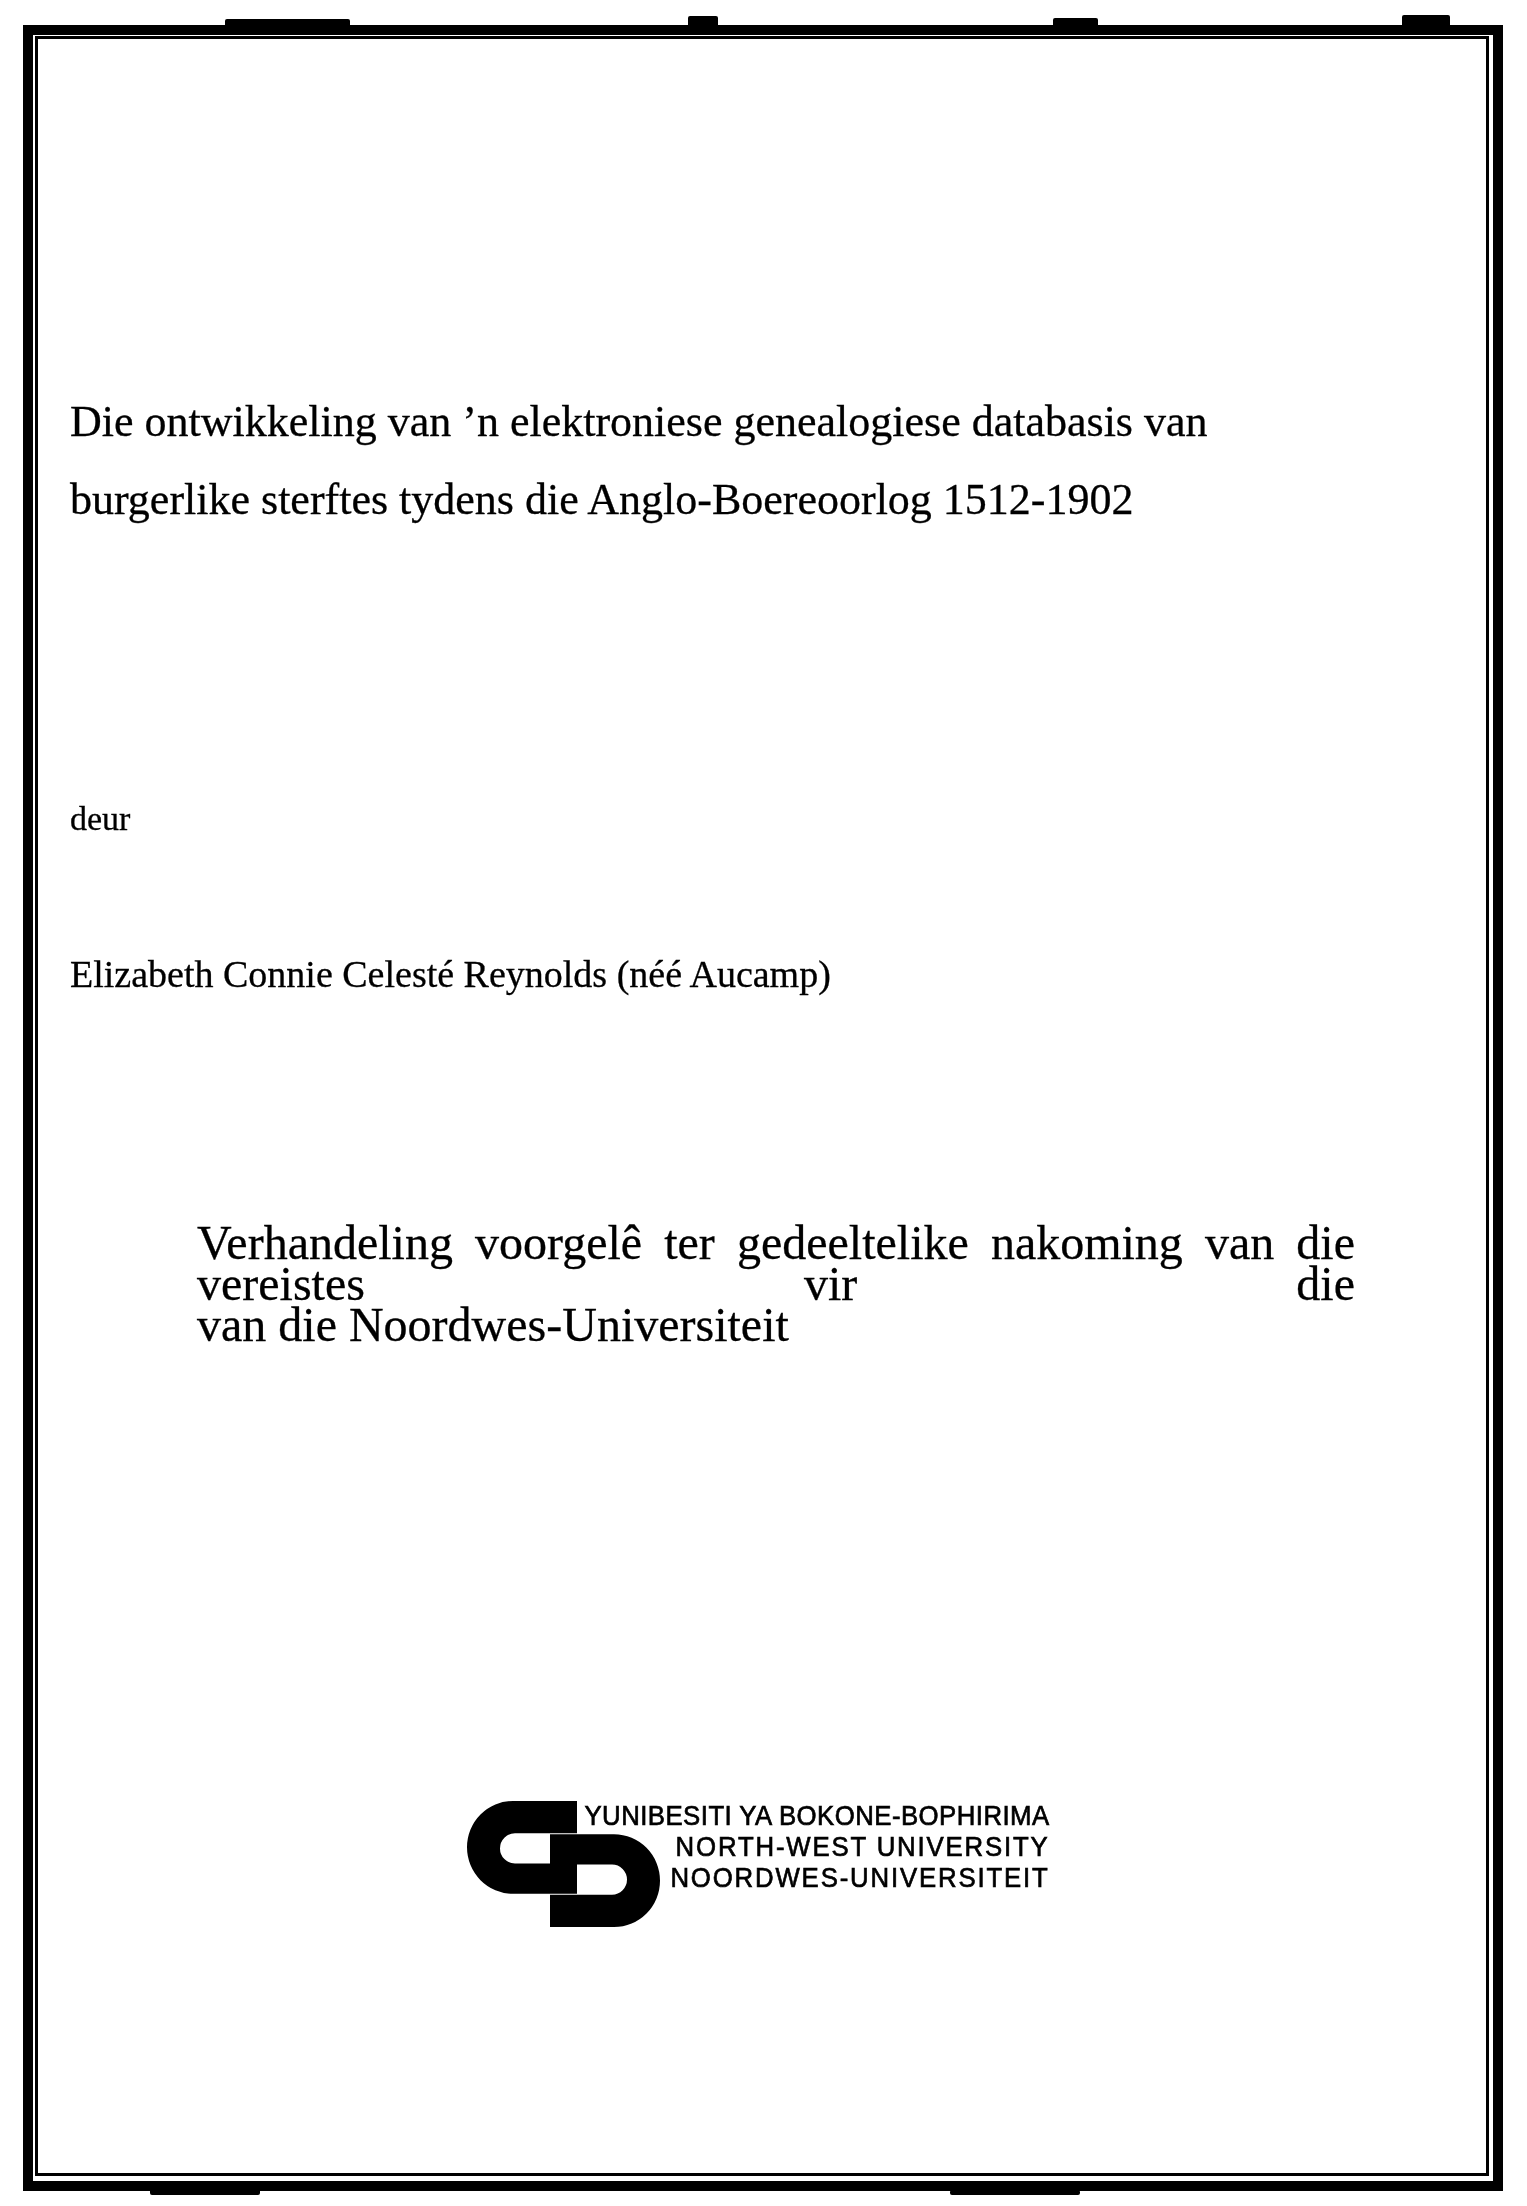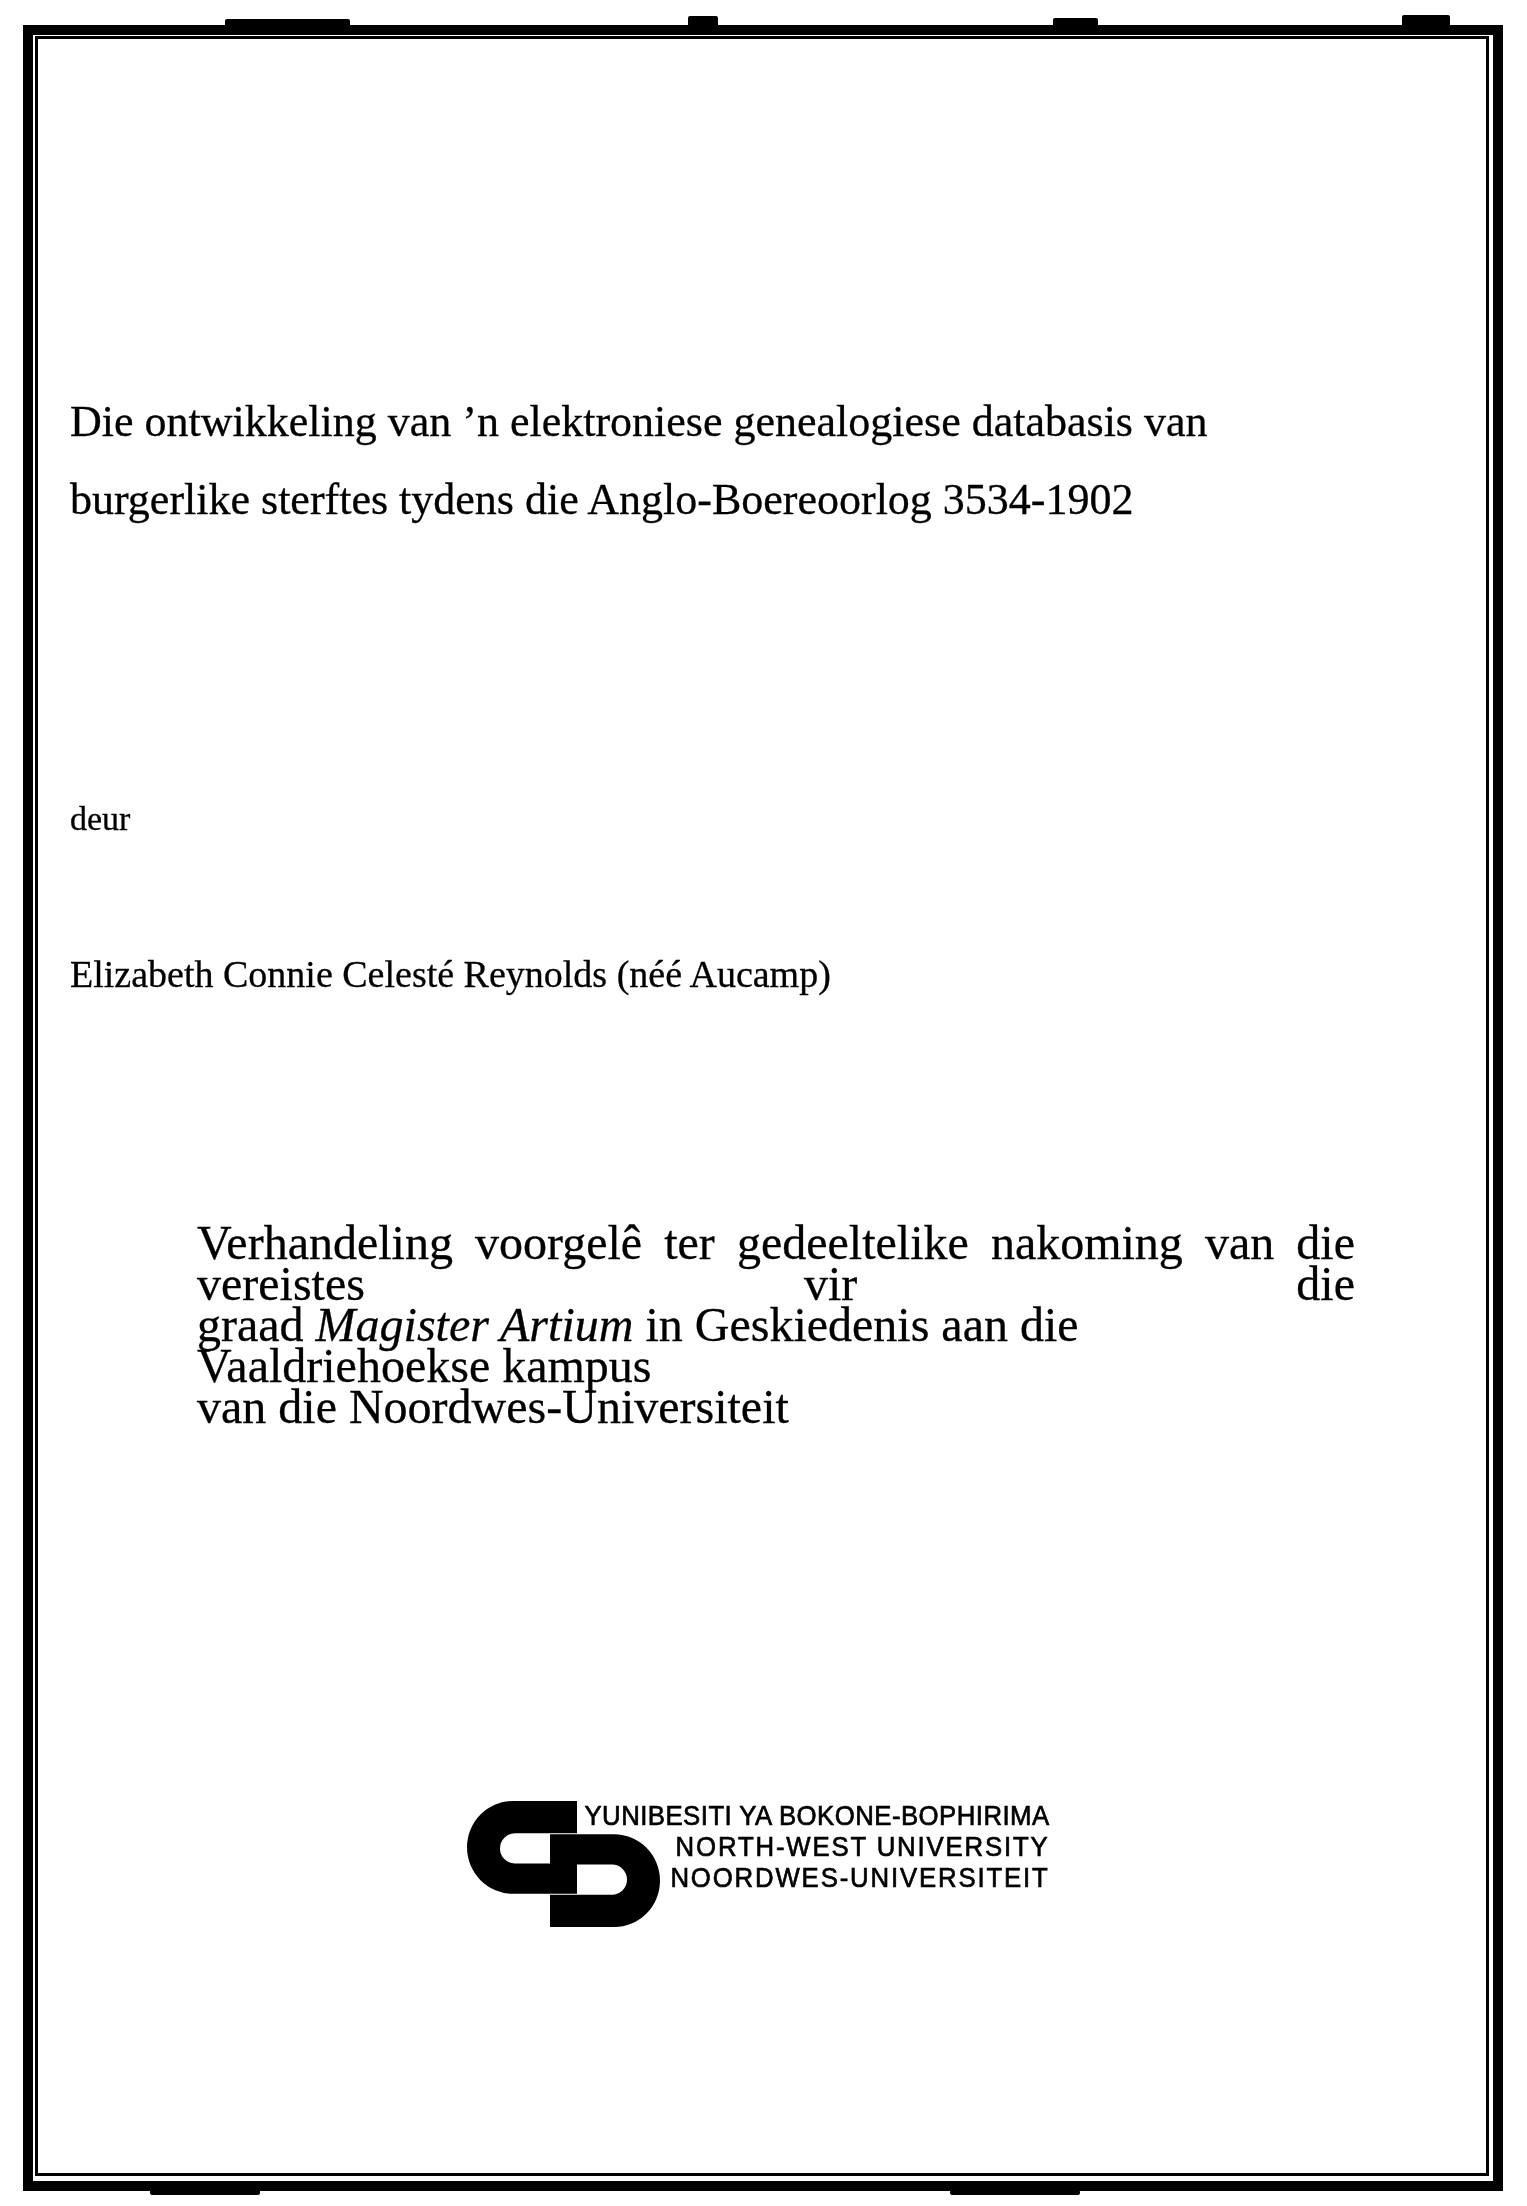--- a/index.html
+++ b/index.html
@@ -59,30 +59,29 @@
 <div class="smudge" style="left:1053px;top:18px;width:45px;height:10px;"></div>
 <div class="smudge" style="left:1402px;top:15px;width:48px;height:12px;"></div>
 <div class="smudge" style="left:150px;top:2189px;width:110px;height:6px;"></div>
 <div class="smudge" style="left:950px;top:2190px;width:130px;height:5px;"></div>
 
 <div class="frame-outer"></div>
 <div class="frame-inner"></div>
 
 <div class="title serif-text">
   <div>Die ontwikkeling van ’n elektroniese genealogiese databasis van</div>
-  <div>burgerlike sterftes tydens die Anglo-Boereoorlog 3534-1902</div>
+  <div>burgerlike sterftes tydens die Anglo-Boereoorlog 1512-1902</div>
 </div>
 
 <div class="byline serif-text">deur</div>
 
 <div class="author serif-text">Elizabeth Connie Celesté Reynolds (néé Aucamp)</div>
 
 <div class="statement serif-text">
   <div class="justify">Verhandeling voorgelê ter gedeeltelike nakoming van die vereistes vir die</div>
-  <div><span>graad </span><span class="italic">Magister Artium</span><span> in Geskiedenis aan die Vaaldriehoekse kampus</span></div>
   <div>van die Noordwes-Universiteit</div>
 </div>
 
 <div class="supervisor-block serif-text">
 </div>
 
 <div class="logo-mark">
   <svg viewBox="0 0 193 125" preserveAspectRatio="none">
     <path id="nwu-link" fill="#000" d="M110,0 H46 A46,46 0 0 0 46,92 H110 V62 H48 A15,15 0 0 1 48,32 H110 Z"></path>
     <use href="#nwu-link" transform="translate(193,125) rotate(180)"></use>

